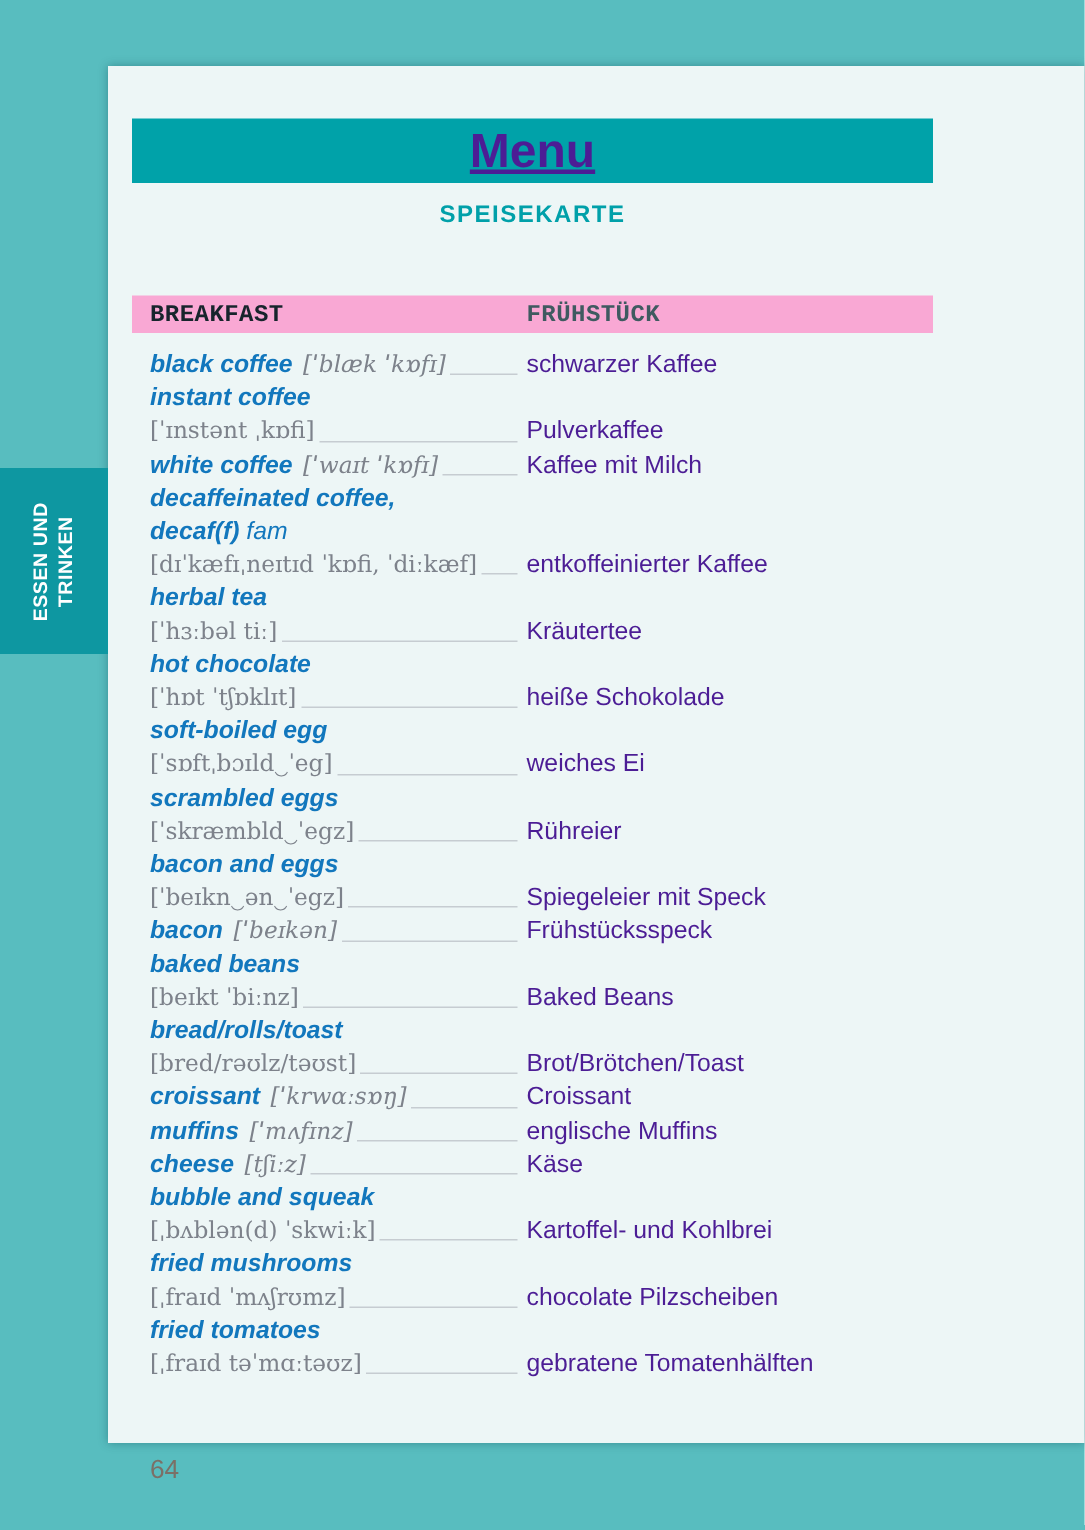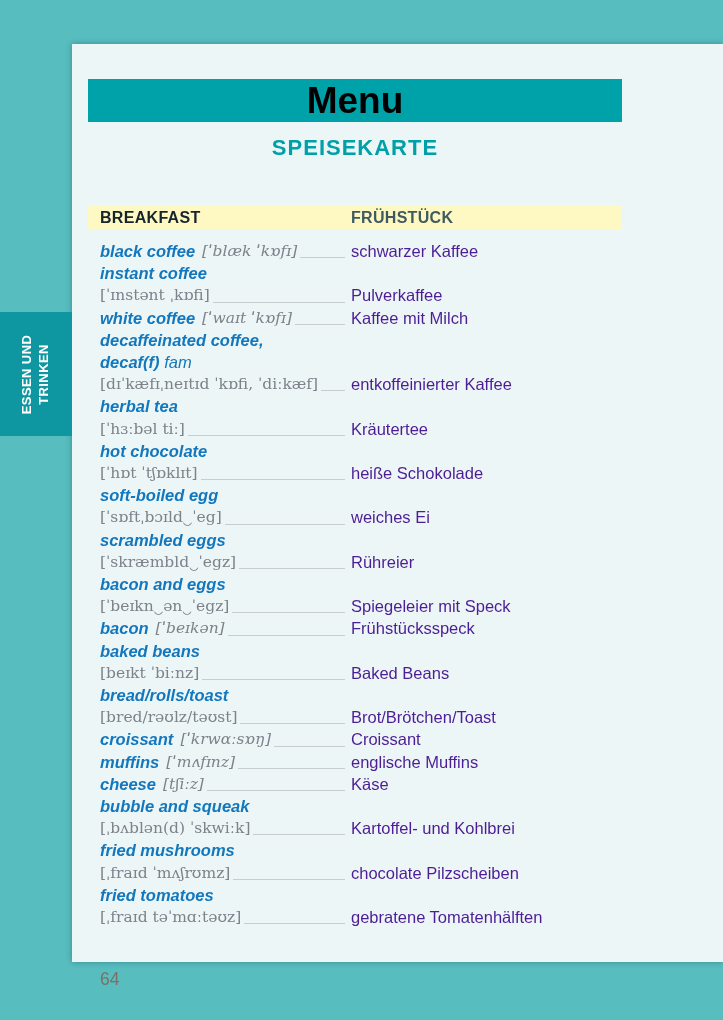--- a/index.html
+++ b/index.html
@@ -21,28 +21,28 @@
   .side-tab-text {
     transform:rotate(-90deg);
     color:#ffffff; font-weight:bold; font-size:13px; line-height:16.5px;
     letter-spacing:.4px; text-align:center; white-space:nowrap;
   }
   .content { margin-left:16px; width:534px; }
   .banner {
     margin-top:35px; height:43px; background:#00a2a9;
     display:flex; align-items:center; justify-content:center;
   }
-  .banner-title { color:#000000; font-size:37px; font-weight:bold; }
+  .banner-title { color:#4c1d95; font-size:32px; font-weight:bold;text-decoration:underline; }
   .subtitle {
     margin-top:13px; text-align:center;
-    color:#00a0a9; font-size:22px; font-weight:bold; letter-spacing:1px;
+    color:#00a0a9; font-size:16px; font-weight:bold; letter-spacing:1px;
   }
   .thead {
-    margin-top:44px; height:25px; background:#fef9c3;
-    display:flex; align-items:center; font-size:16px; font-weight:bold;
+    margin-top:44px; height:25px; background:#f9a8d4;
+    display:flex; align-items:center; font-size:16px; font-weight:bold;font-family:Liberation Mono, monospace;
   }
   .thead-en { margin-left:12px; width:251px; color:#17242c; letter-spacing:.3px; }
   .thead-de { color:#3f5a60; letter-spacing:.3px; }
   .entries { margin-top:10px; padding-left:12px; }
   .entry { display:flex; align-items:flex-end; }
   .entry-left { width:245px; flex-shrink:0; margin-right:6px; }
   .term {
     color:#1277bd; font-weight:bold; font-style:italic;
     font-size:16.5px; line-height:22.2px;
   }

